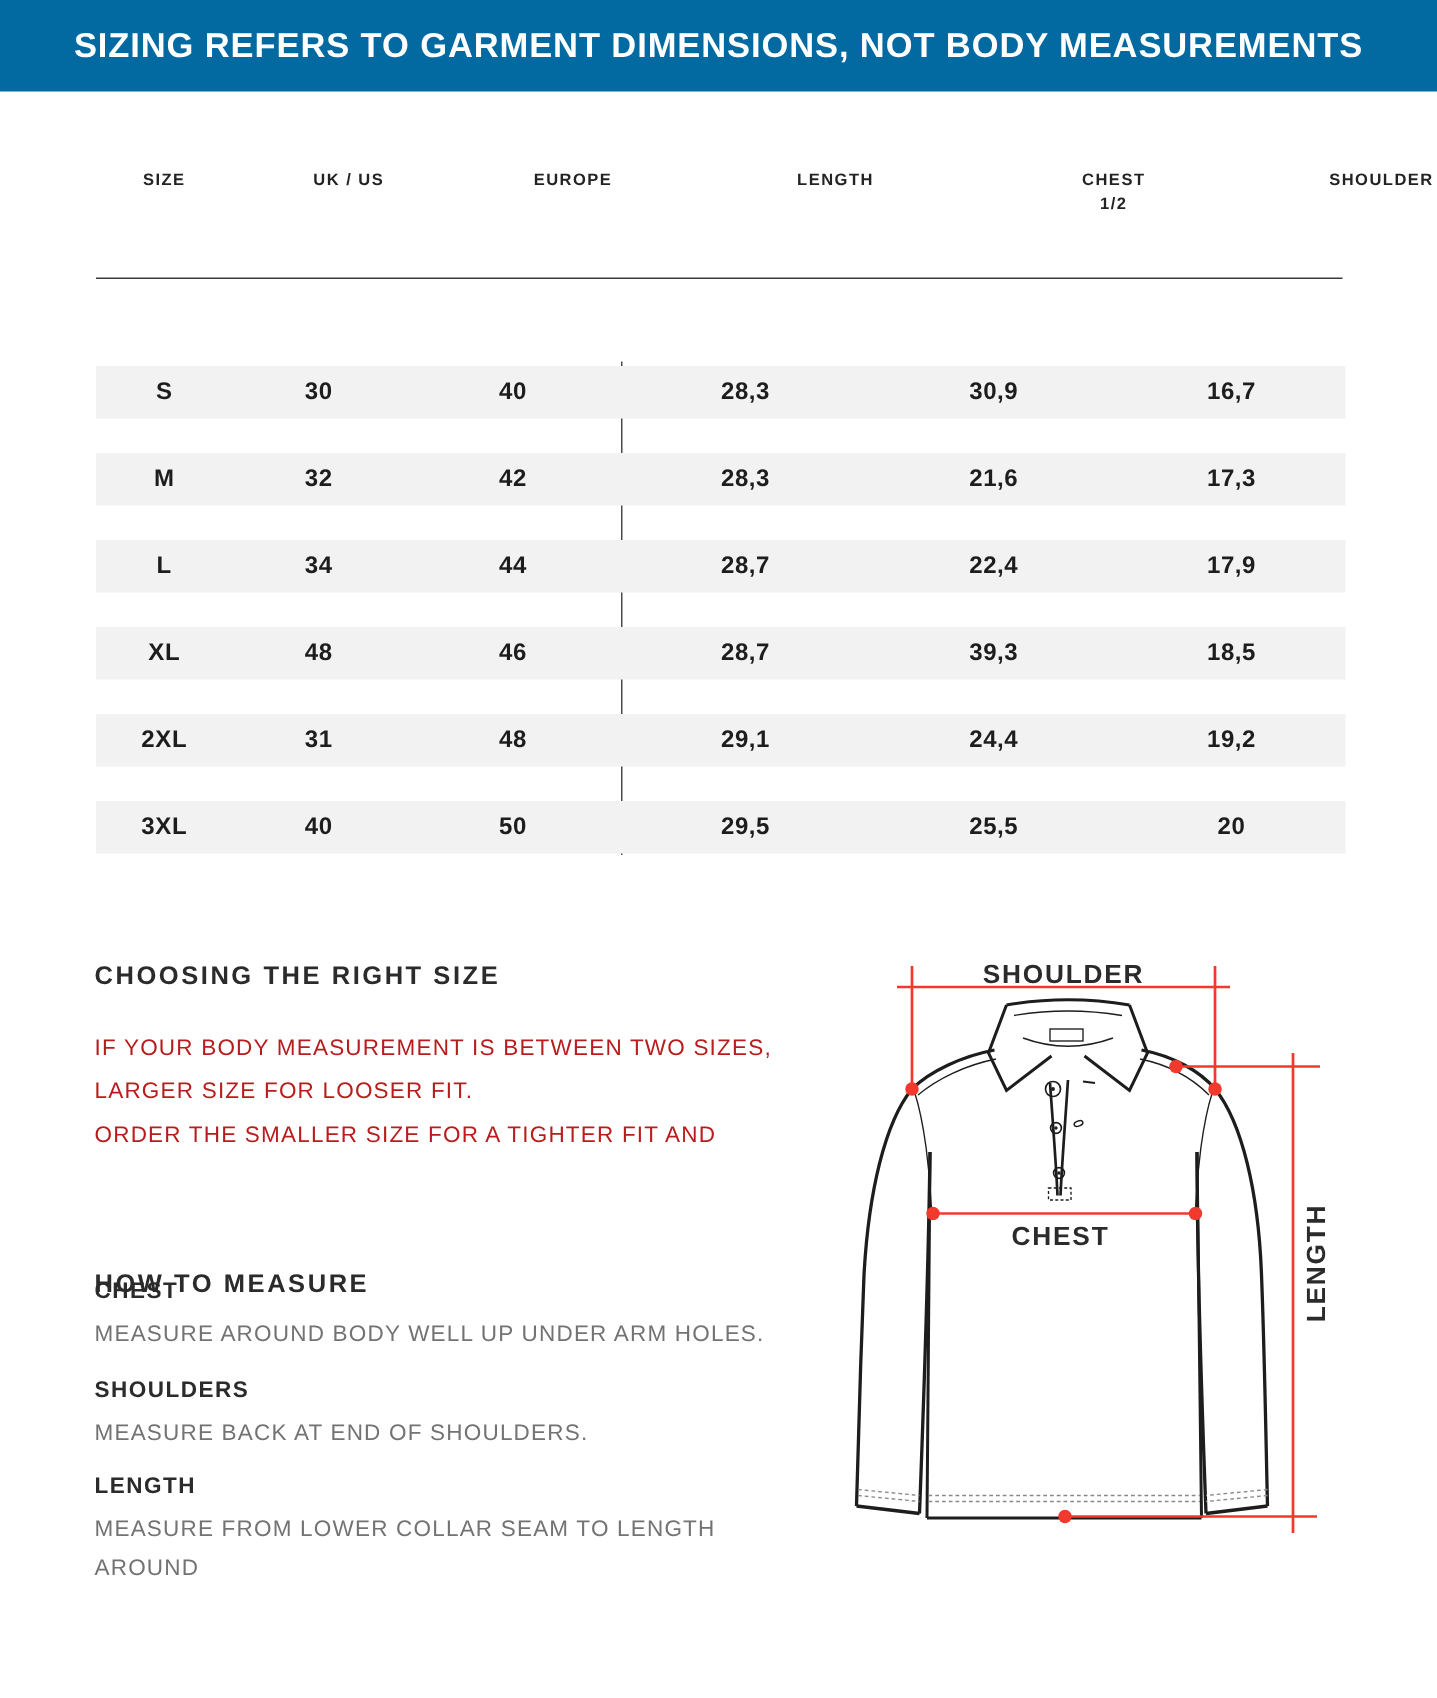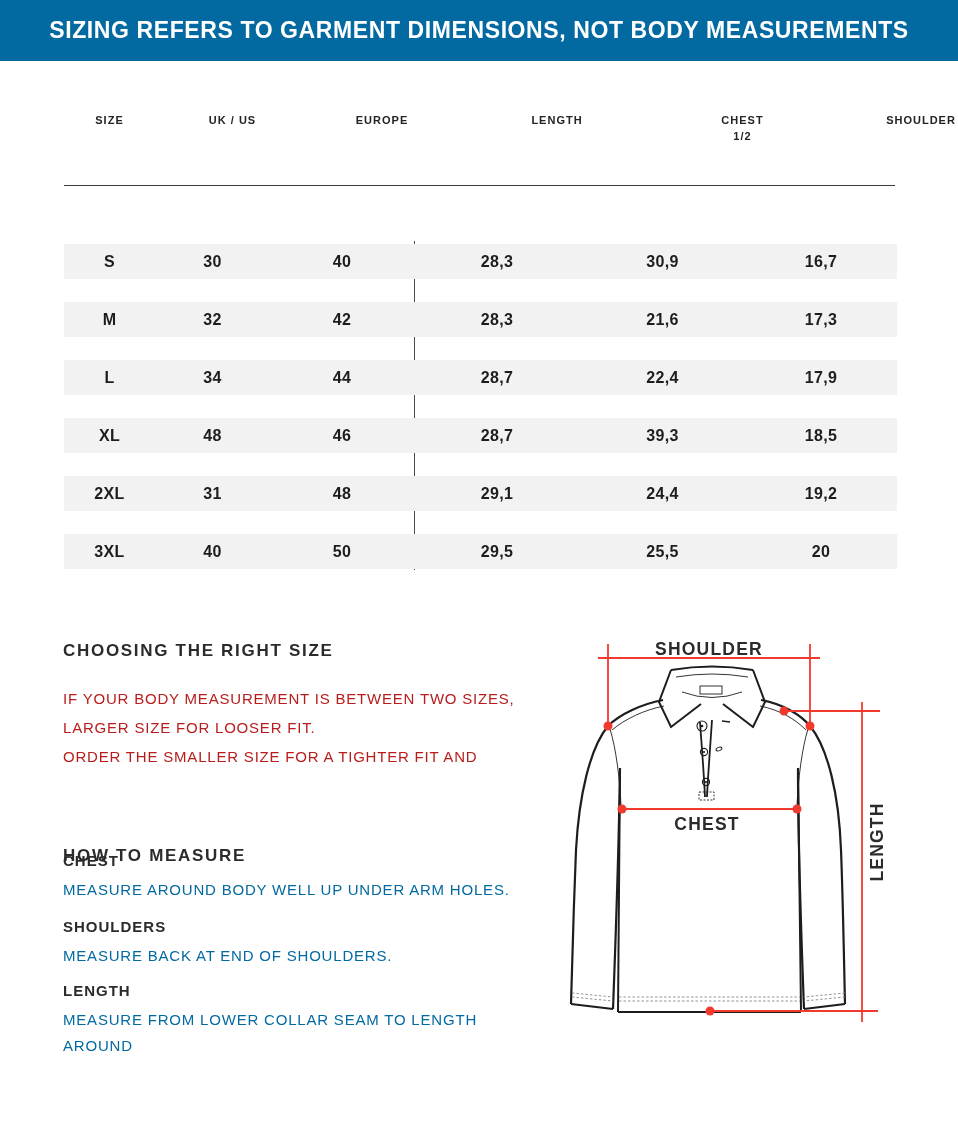--- a/index.html
+++ b/index.html
@@ -36,21 +36,21 @@
   }
   .r0{top:244px}.r1{top:302px}.r2{top:360px}.r3{top:418px}.r4{top:476px}.r5{top:534px}
   .col-divider {
     position:absolute; left:414px; top:241px; width:1.4px; height:329px; background:#4a4a4a;
   }
   
   .abs { position:absolute; left:63px; white-space:nowrap; }
   .h2 { font-size:17px; font-weight:700; letter-spacing:1.7px; color:#2b2b2b; }
   .body-line { font-size:15px; letter-spacing:.8px; line-height:29px; color:#b91c1c; }
   .sublabel { font-size:15px; font-weight:700; letter-spacing:1px; color:#2b2b2b; }
-  .desc { font-size:15px; letter-spacing:.8px; color:#0369a1; line-height:26px; }
+  .desc { font-size:15px; letter-spacing:.8px; color:#737373; line-height:26px; }
   .pos-choosing { top:641px; }
   .pos-choosing-body { top:684px; }
   .pos-howto { top:802px;margin-top:44px; }
   .pos-chest-label { top:852px; }
   .pos-chest-desc { top:877px; }
   .pos-shoulders-label { top:918px; }
   .pos-shoulders-desc { top:943px; }
   .pos-length-label { top:982px; }
   .pos-length-desc { top:1007px; }
   

